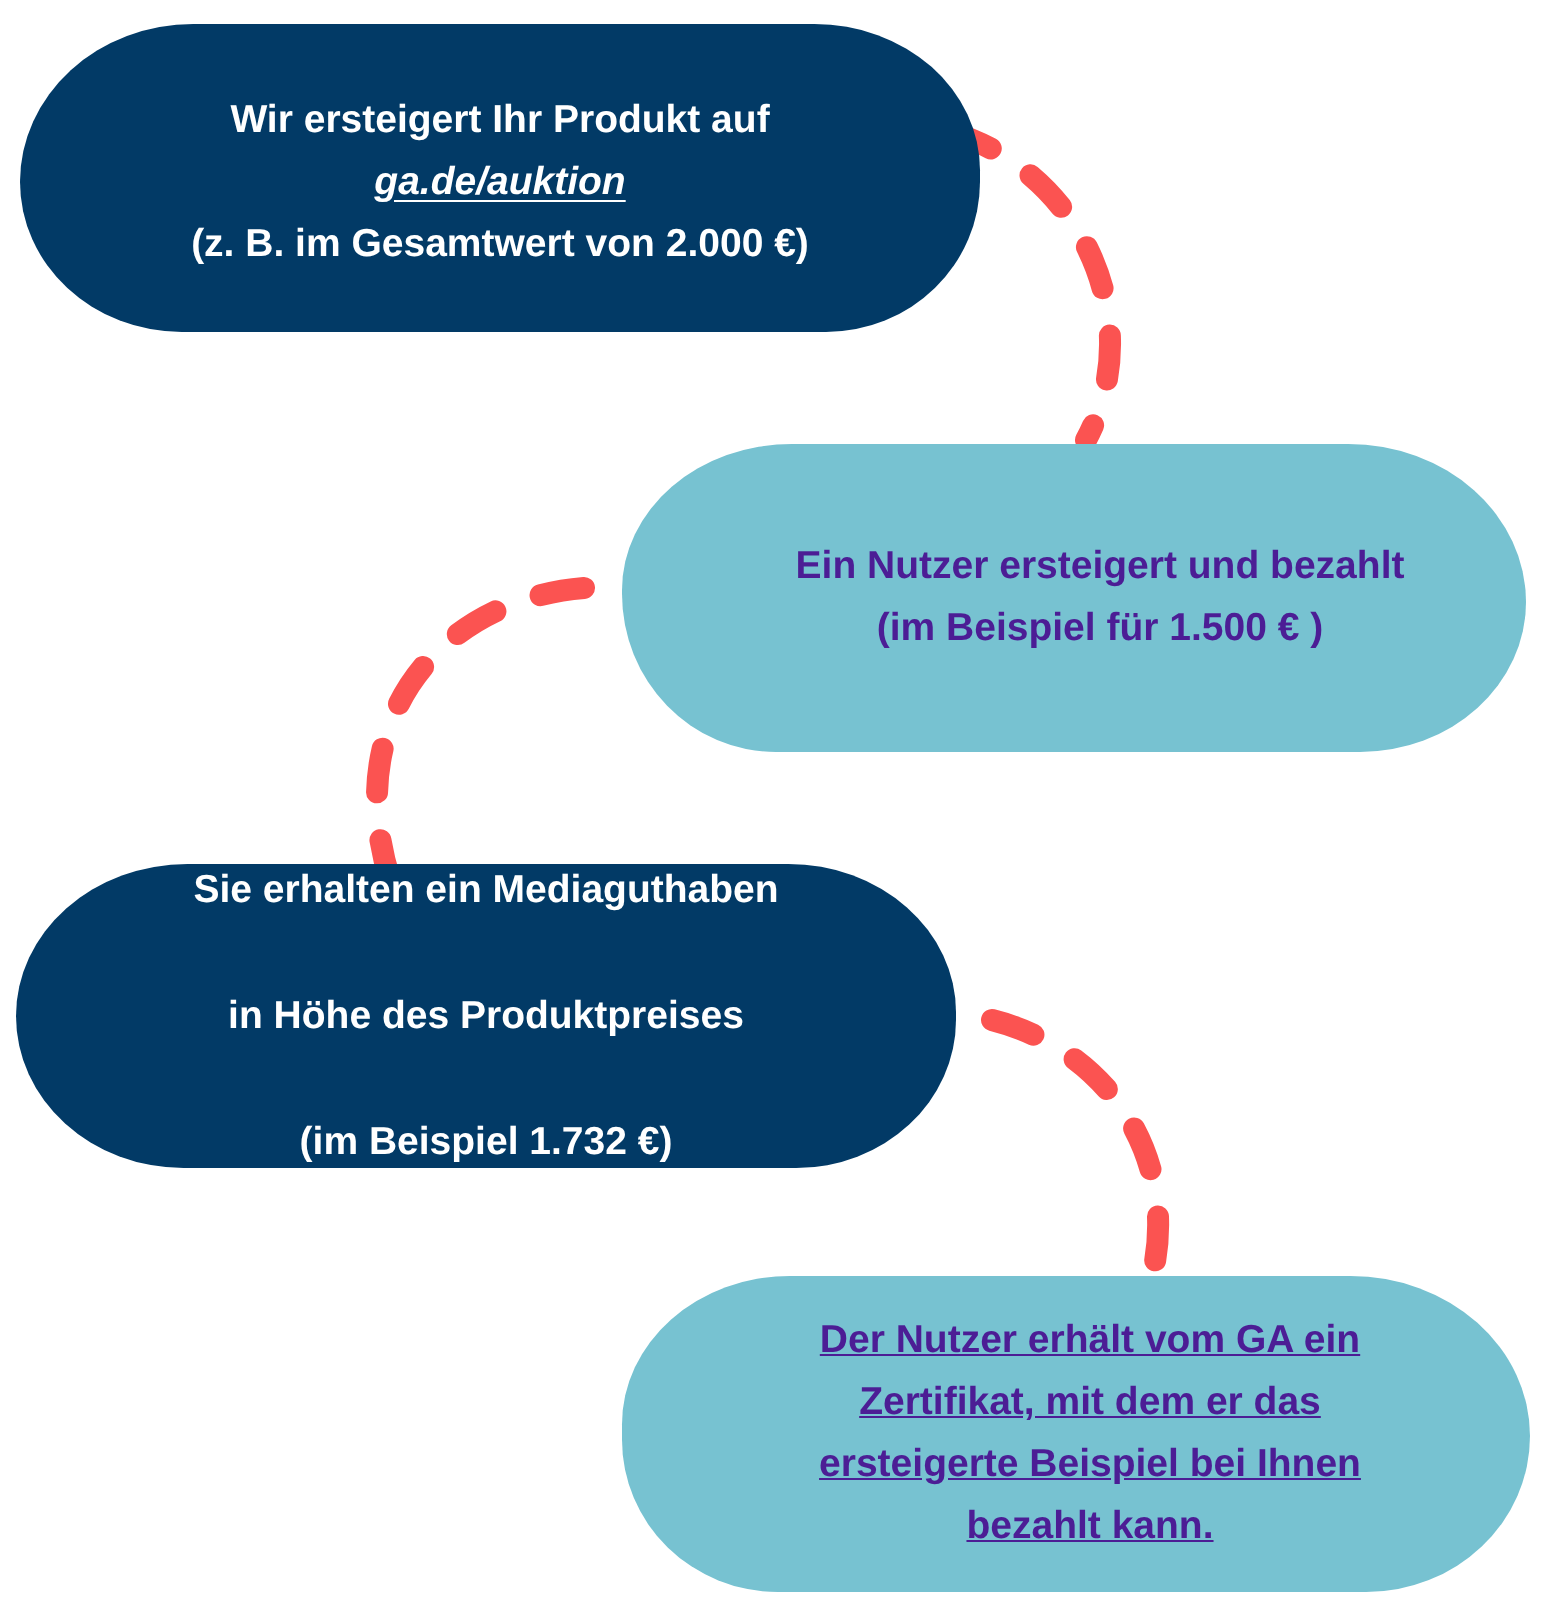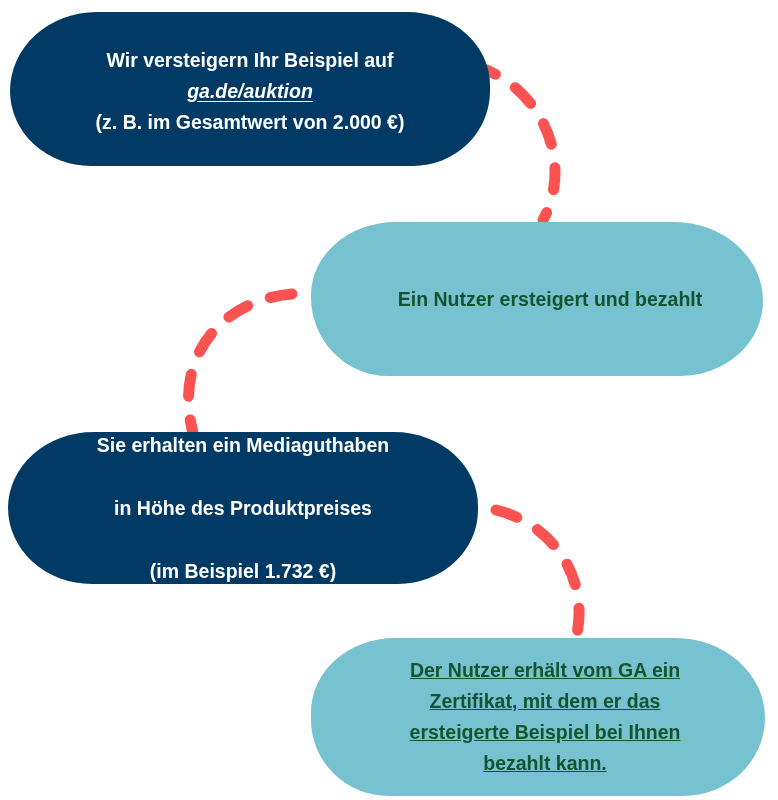--- a/index.html
+++ b/index.html
@@ -8,48 +8,49 @@
       position: relative; overflow: hidden;
       font-family: "Liberation Sans", "DejaVu Sans", sans-serif;
     }
     .blob {
       position: absolute;
       display: flex; flex-direction: column; align-items: center; justify-content: center;
       text-align: center; font-weight: 700; font-size: 19.5px; line-height: 31px;
       box-sizing: border-box;
     }
     .dark { background: #023a66; color: #ffffff; }
-    .light { background: #77c2d1; color: #14532d; text-align: right; }
+    .light { background: #77c2d1; color: #4c1d95; text-align: right; }
     .blob span { display: block; white-space: nowrap; }
     .link { text-decoration: underline; text-underline-offset: 3px; cursor: pointer; font-style: italic; }
     #b1 { left: 10px; top: 12px; width: 480px; height: 154px; border-radius: 90px 86px 80px 84px / 82px 76px 78px 78px; padding-top: 4px; }
     #b2 { left: 311px; top: 222px; width: 452px; height: 154px; border-radius: 86px 90px 84px 78px / 74px 80px 76px 80px; padding-left: 26px; }
     #b3 { left: 8px; top: 432px; width: 470px; height: 152px; border-radius: 88px 86px 82px 86px / 78px 76px 76px 78px; gap: 32px; }
     #b4 { left: 311px; top: 638px; width: 454px; height: 158px; border-radius: 86px 92px 84px 80px / 76px 82px 80px 78px; padding-left: 14px; text-decoration: underline; }
     svg.connectors { position: absolute; left: 0; top: 0; width: 778px; height: 800px; pointer-events: none; }
   </style>
 </head>
 <body>
 
 <svg class="connectors" viewBox="0 0 778 800">
   <g fill="none" stroke="#fb5351" stroke-width="11" stroke-linecap="round" stroke-dasharray="22 24">
     <path d="M 475 66 C 540 85, 575 160, 543 220"></path>
     <path d="M 292 294 C 220 300, 170 360, 195 440"></path>
     <path d="M 496 510 C 555 525, 590 580, 576 638"></path>
   </g>
 </svg>
 
 <div id="b1" class="blob dark">
-  <span>Wir versteigern Ihr Beispiel auf</span>
+  <span>Wir ersteigert Ihr Produkt auf</span>
   <span class="link">ga.de/auktion</span>
   <span>(z. B. im Gesamtwert von 2.000 €)</span>
 </div>
 
 <div id="b2" class="blob light">
   <span>Ein Nutzer ersteigert und bezahlt</span>
+  <span>(im Beispiel für 1.500 € )</span>
 </div>
 
 <div id="b3" class="blob dark">
   <span>Sie erhalten ein Mediaguthaben</span>
   <span>in Höhe des Produktpreises</span>
   <span>(im Beispiel 1.732 €)</span>
 </div>
 
 <div id="b4" class="blob light">
   <span>Der Nutzer erhält vom GA ein</span>

